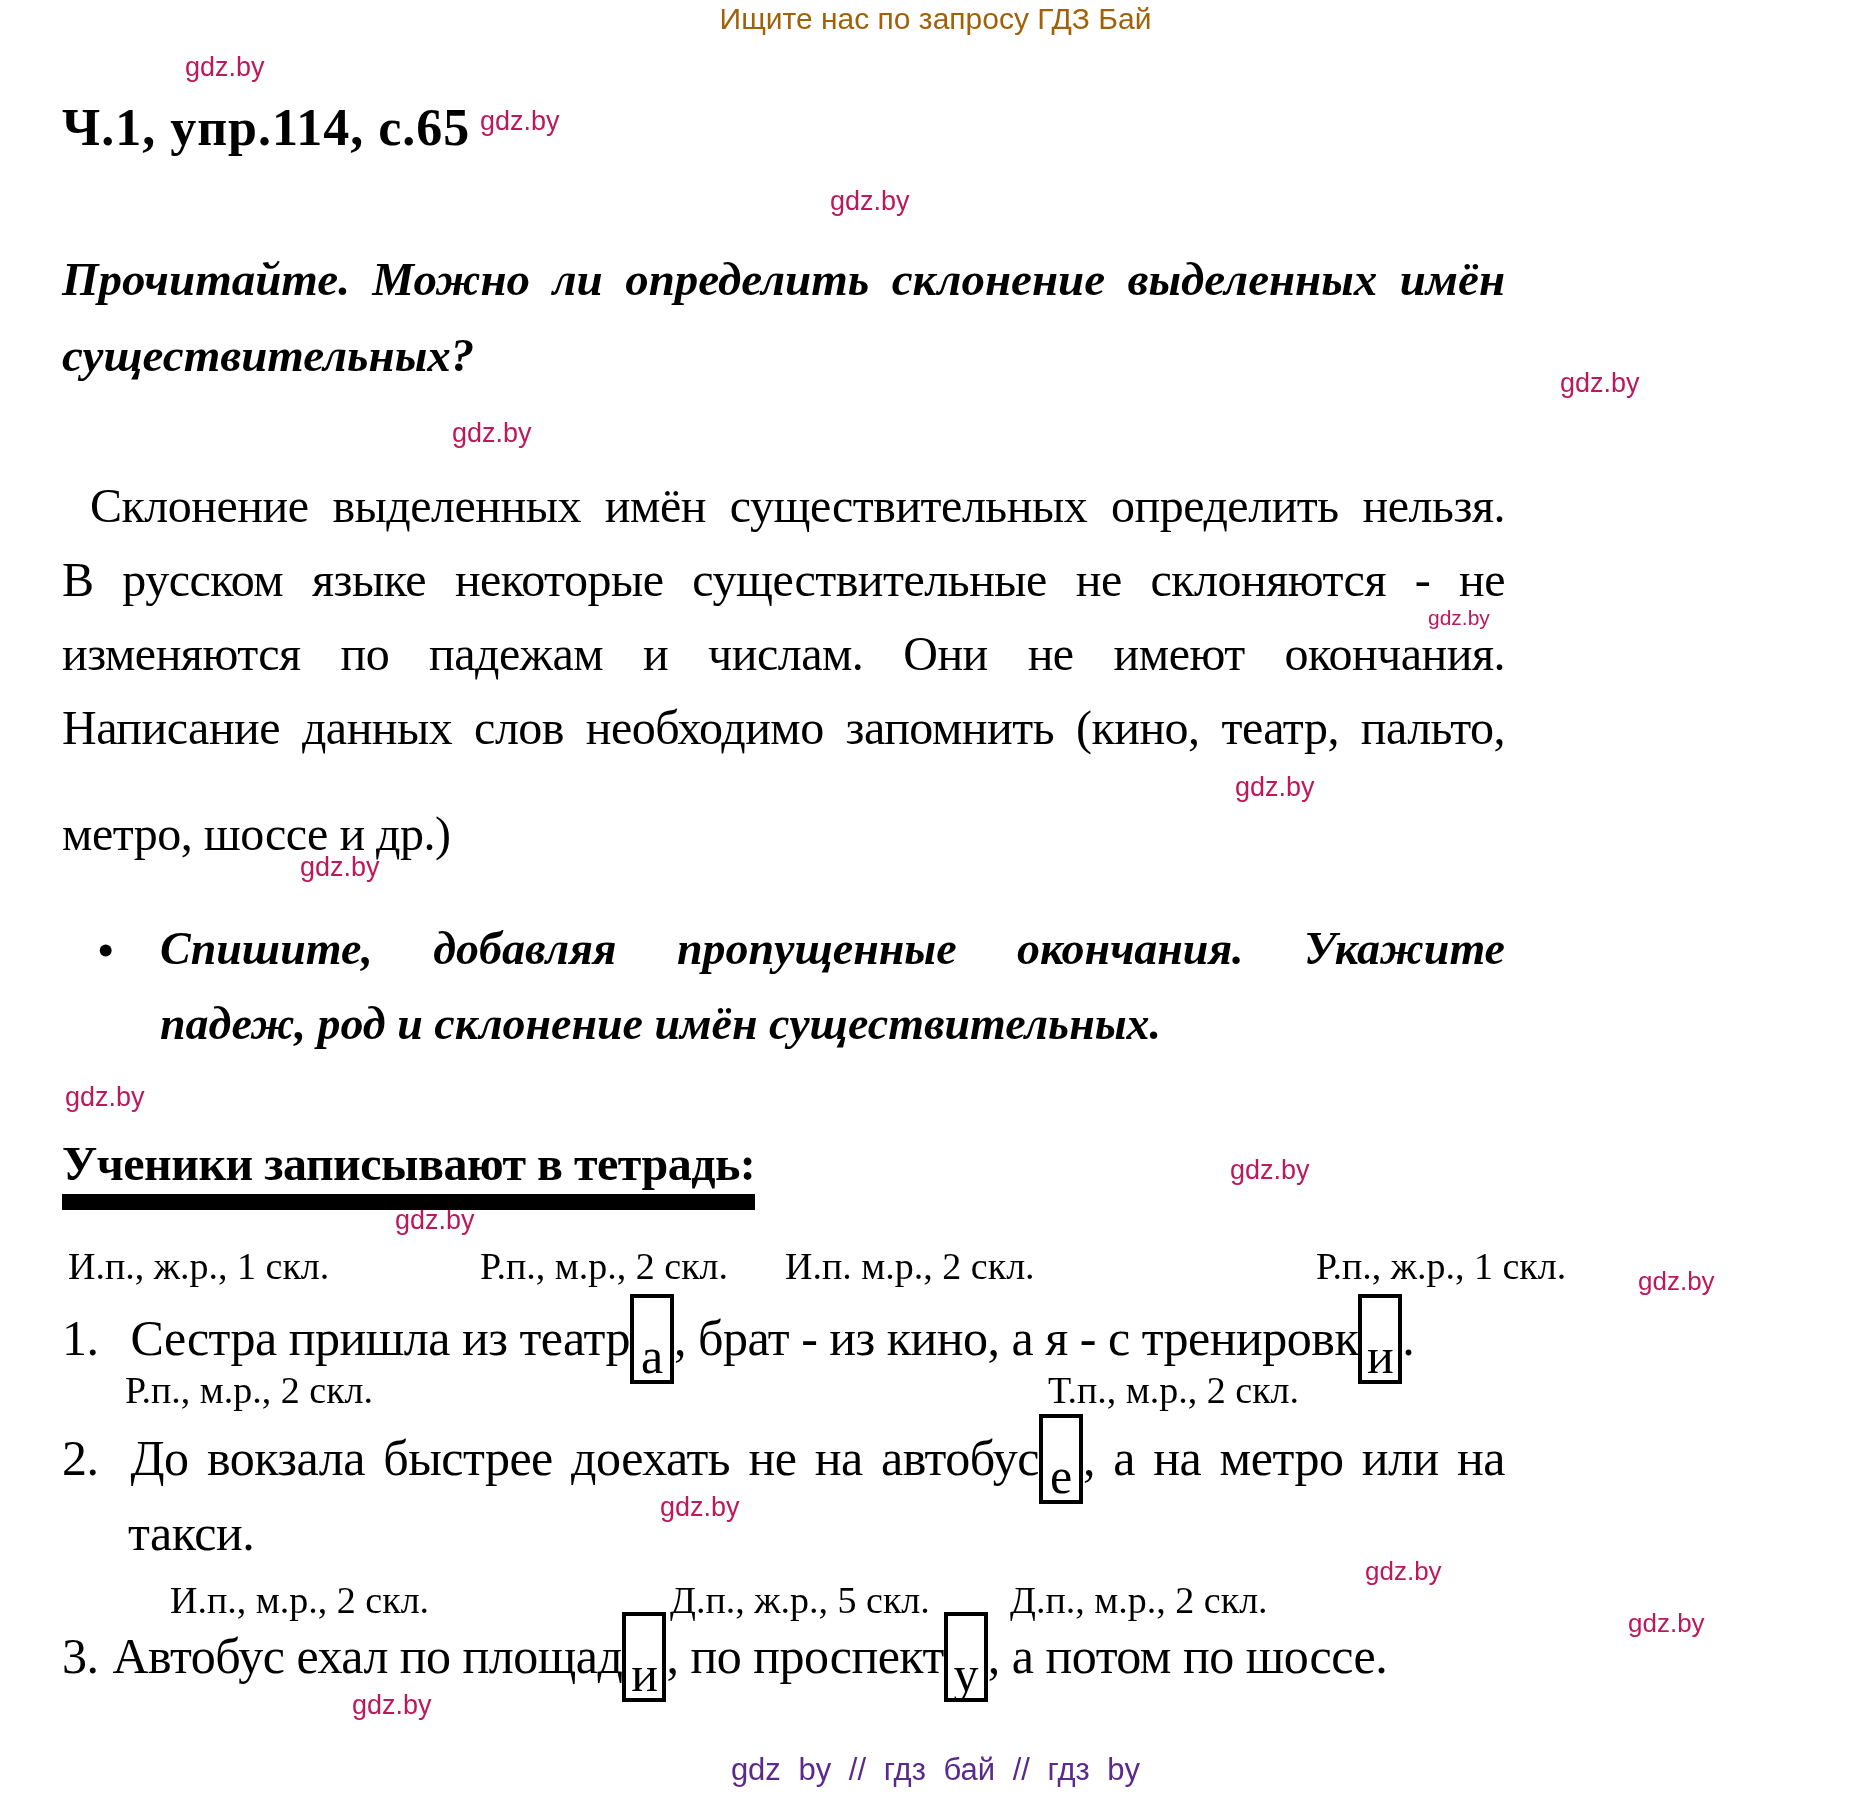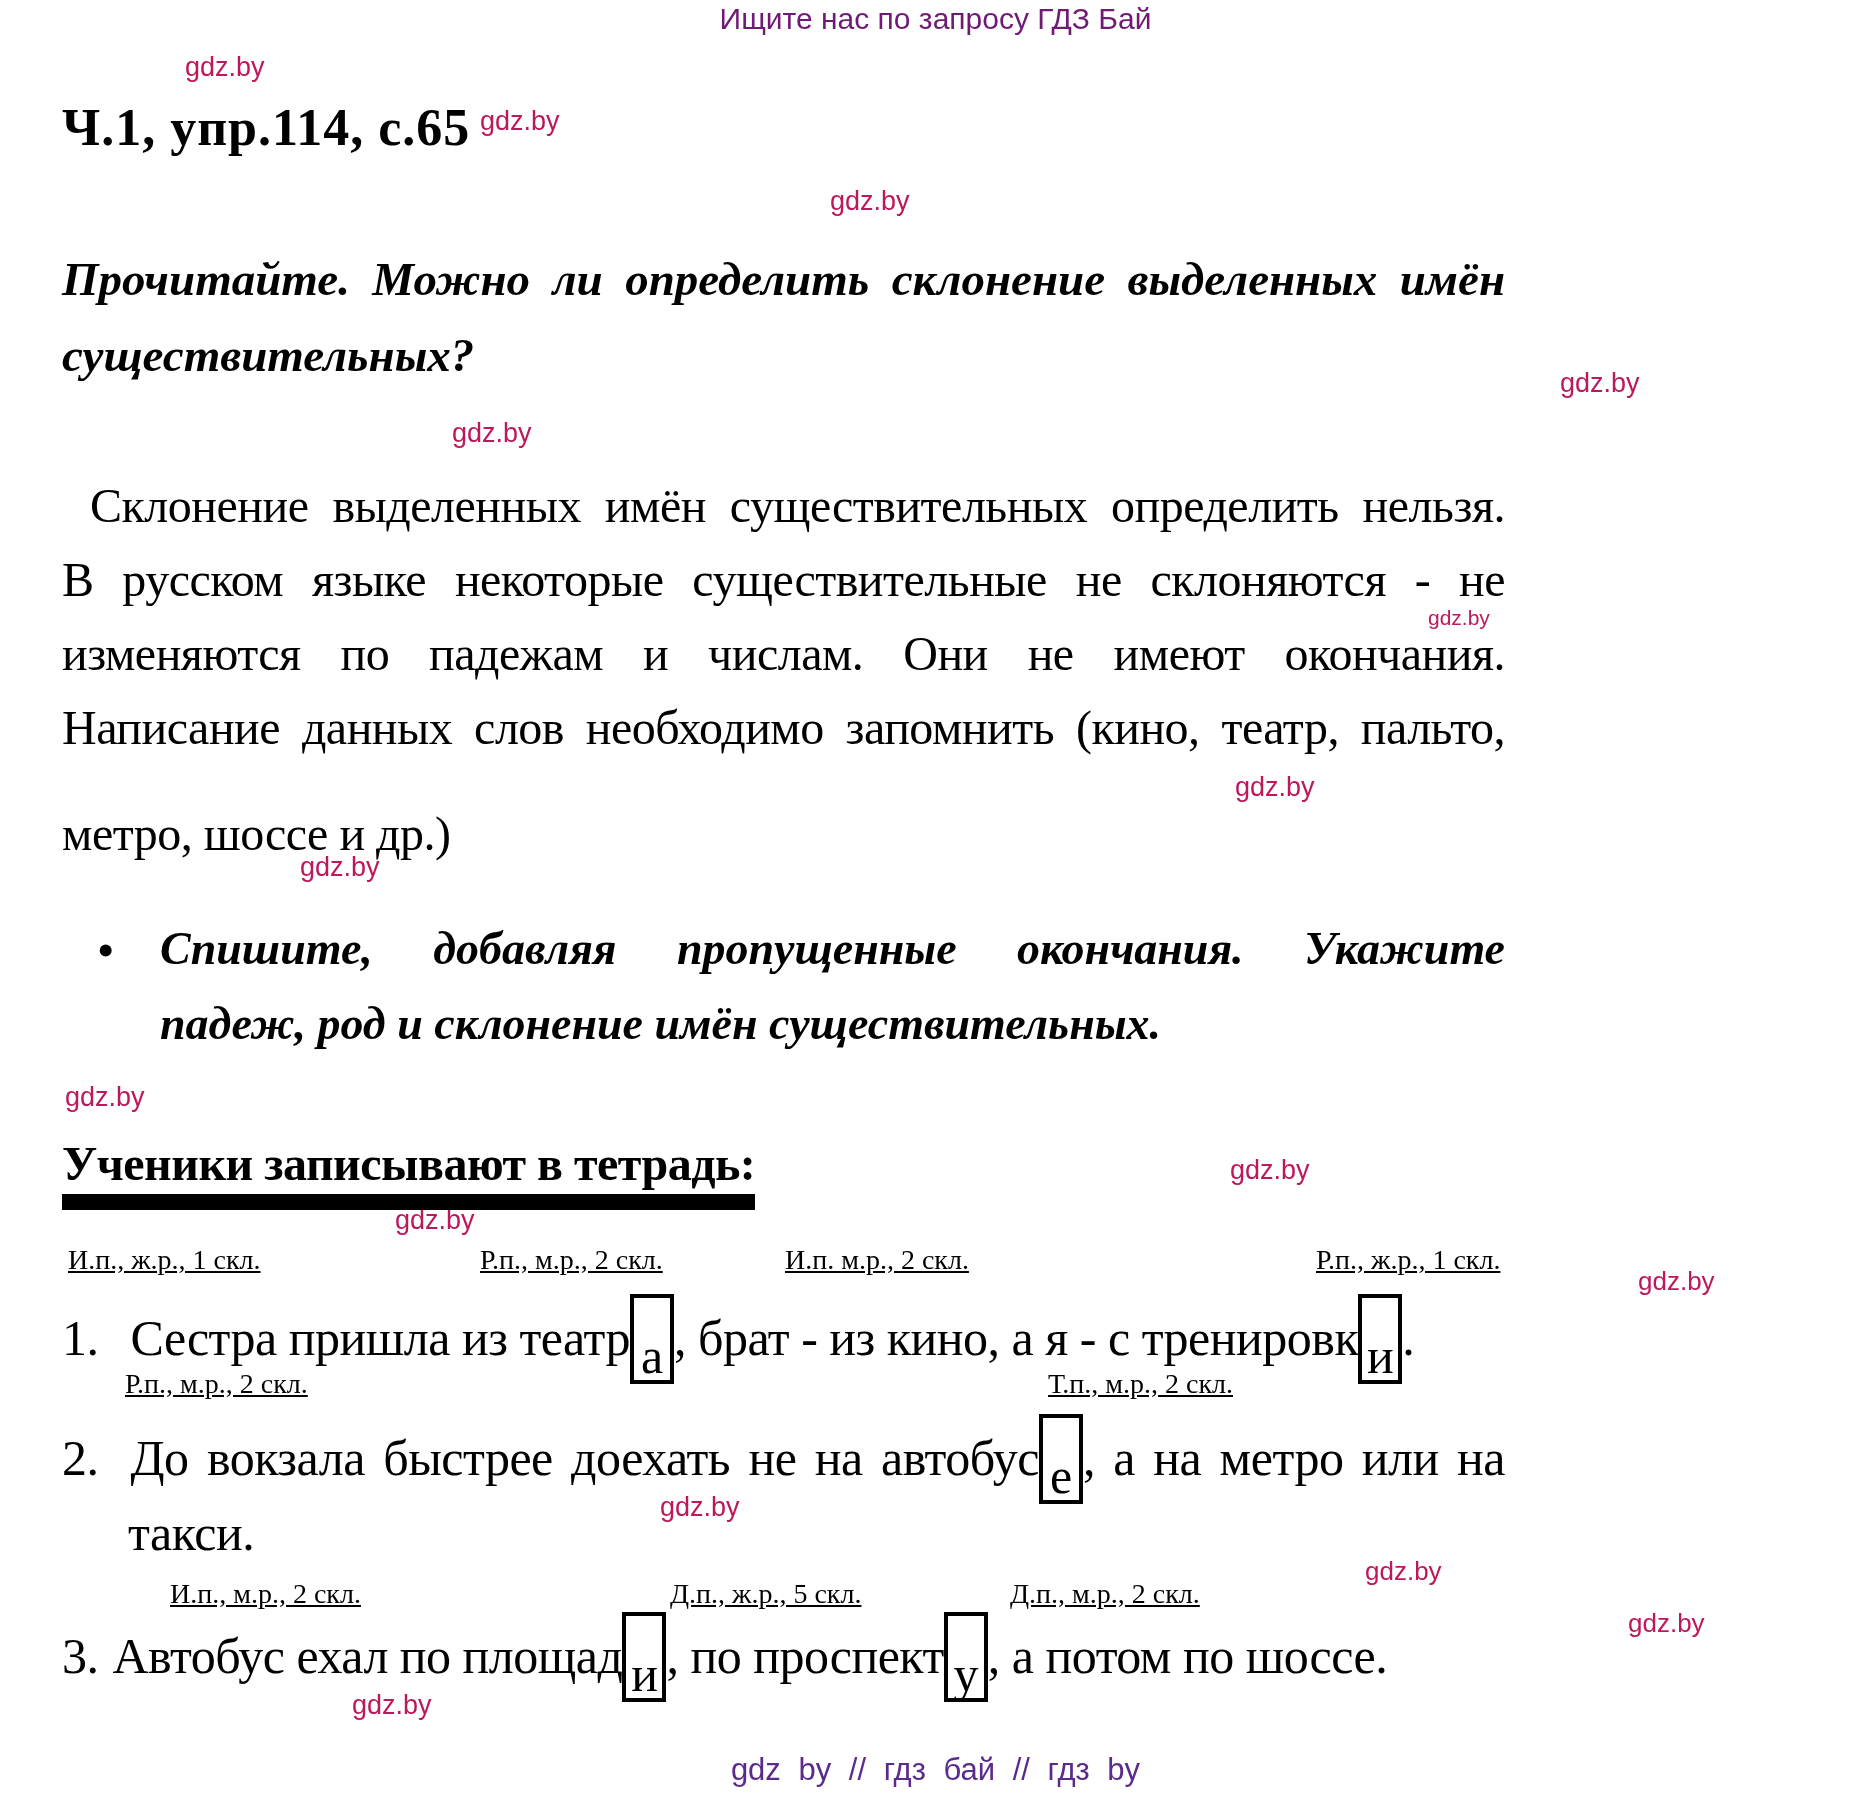--- a/index.html
+++ b/index.html
@@ -11,21 +11,21 @@
     font-family:"Liberation Serif","DejaVu Serif",serif;
     color:#000;
   }
   .abs{position:absolute;}
   
   .banner{
     top:2px;left:0;width:100%;
     text-align:center;
     font-family:"Liberation Sans","DejaVu Sans",sans-serif;
     font-size:30px;font-weight:500;
-    color:#701a75;
+    color:#a16207;
   }
   
   .wm{
     font-family:"Liberation Sans","DejaVu Sans",sans-serif;
     color:#be185d;
     font-size:27px;
     white-space:nowrap;
   }
   .wm.small{font-size:21px;}
   .wm.mid{font-size:26px;}
@@ -64,23 +64,22 @@
     font-size:48px;font-weight:bold;
     letter-spacing:-0.5px;
     border-bottom:3px solid #000;
     padding-bottom:3px;
     box-shadow:0 13px 0 0 #000;
     display:inline-block;
     white-space:nowrap;
   }
   
   .ann{
-    font-size:28px;
+    font-size:38px;
     white-space:nowrap;
-    text-decoration:underline;
   }
   
   .sentence{
     left:62px;
     font-size:50px;
     letter-spacing:-0.5px;
     white-space:nowrap;
   }
   .sentence.justified{
     width:1443px;

